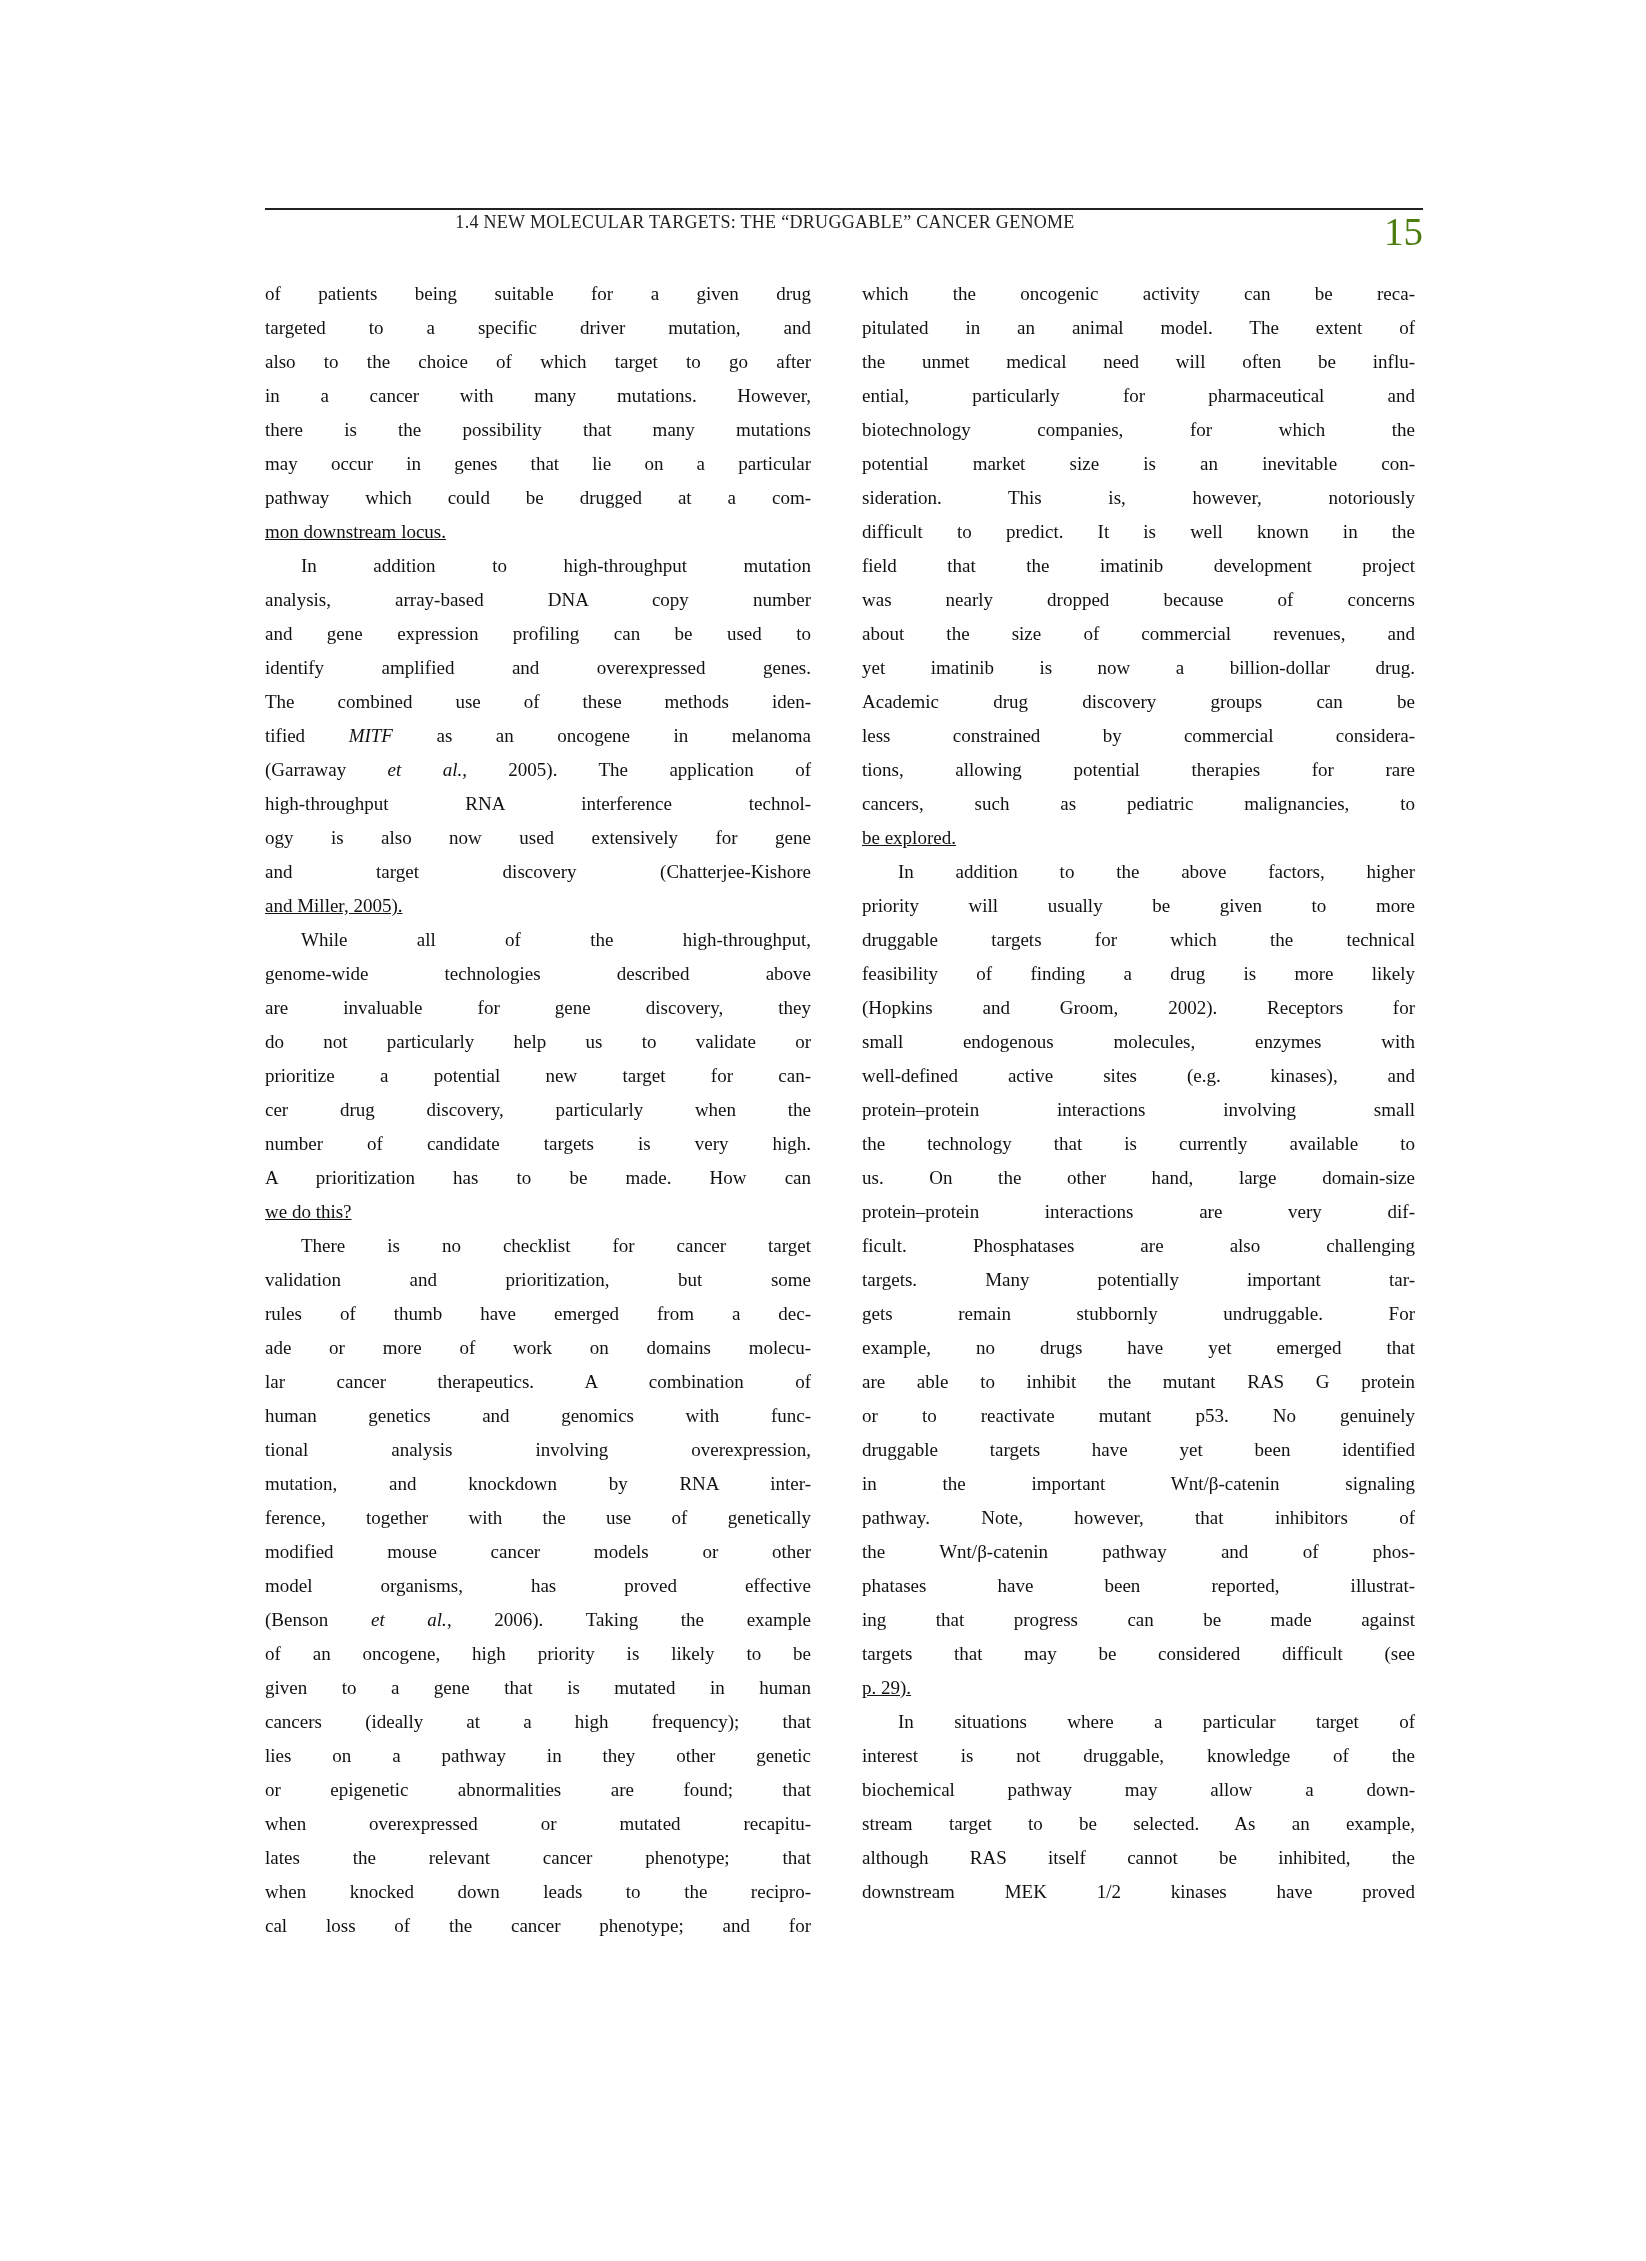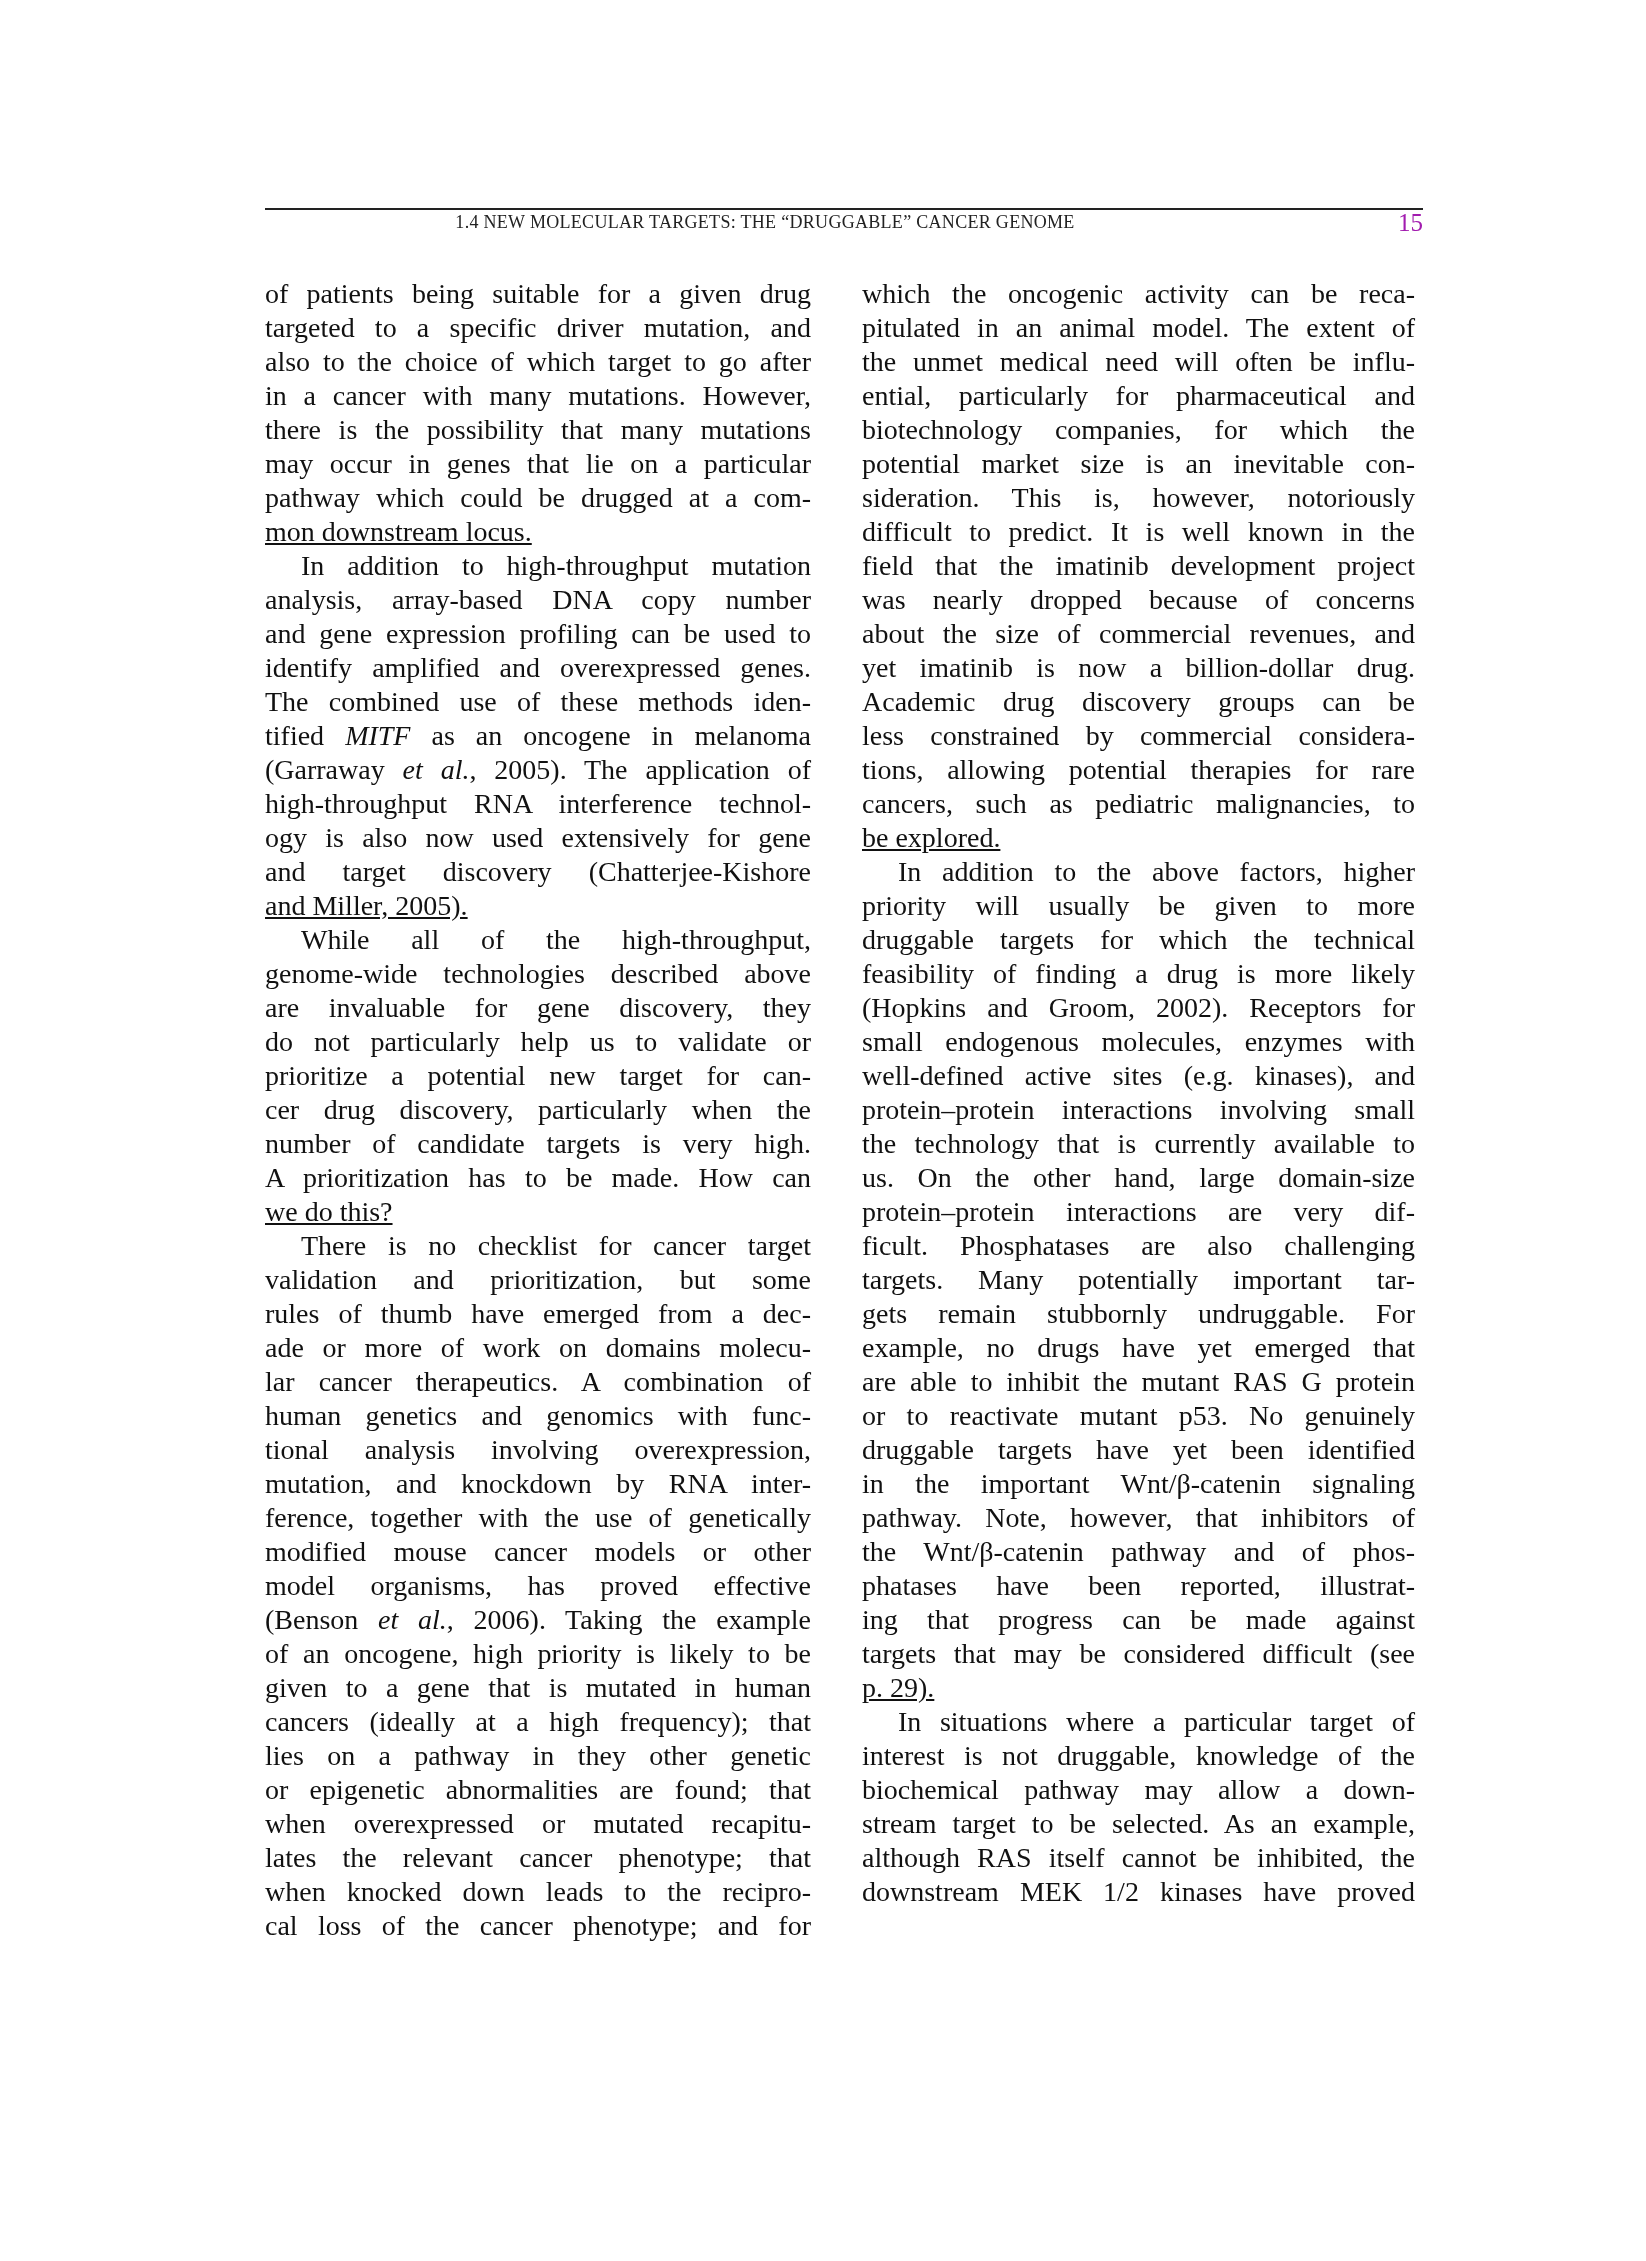--- a/index.html
+++ b/index.html
@@ -1,21 +1,21 @@
 <!DOCTYPE html>
 <html style="font-size:11px"><head>
 <meta charset="utf-8">
 <style>
   html, body { margin: 0; padding: 0; background: #ffffff; }
   body { width: 1647px; height: 2261px; position: relative; overflow: hidden; }
   .page { position: absolute; left: 0; top: 0; width: 1647px; height: 2261px; background: #ffffff; color: #111111; font-family: "Liberation Serif", "DejaVu Serif", serif; }
   .header-rule { position: absolute; left: 265px; top: 208px; width: 1158px; height: 2px; background: #222222; }
   .running-head { position: absolute; left: 328px; top: 212px; width: 874px; text-align: center; font-size: 18px; letter-spacing: 0.3px; color: #222222; text-transform: none; }
-  .page-number { position: absolute; left: 1359px; top: 209px; width: 64px; text-align: right; font-size: 25px; color: #a21caf; }
-  .column { position: absolute; top: 277px; width: 546px; font-size: 28px; line-height: 34px; text-align: justify; hyphens: manual; }
+  .page-number { position: absolute; left: 1359px; top: 209px; width: 64px; text-align: right; font-size: 39px; color: #4d7c0f; }
+  .column { position: absolute; top: 277px; width: 546px; font-size: 19px; line-height: 34px; text-align: justify; hyphens: manual; }
   .col-left { left: 265px; }
   .col-right { left: 862px; width: 553px; }
   .column .line { display: block; text-align: justify; text-align-last: justify; white-space: nowrap; }
   .column .line.last { text-align-last: left; text-decoration: underline; }
   .column .line.indent-first { padding-left: 36px; }
   em { font-style: italic; }
 </style>
 </head>
 <body>
 

